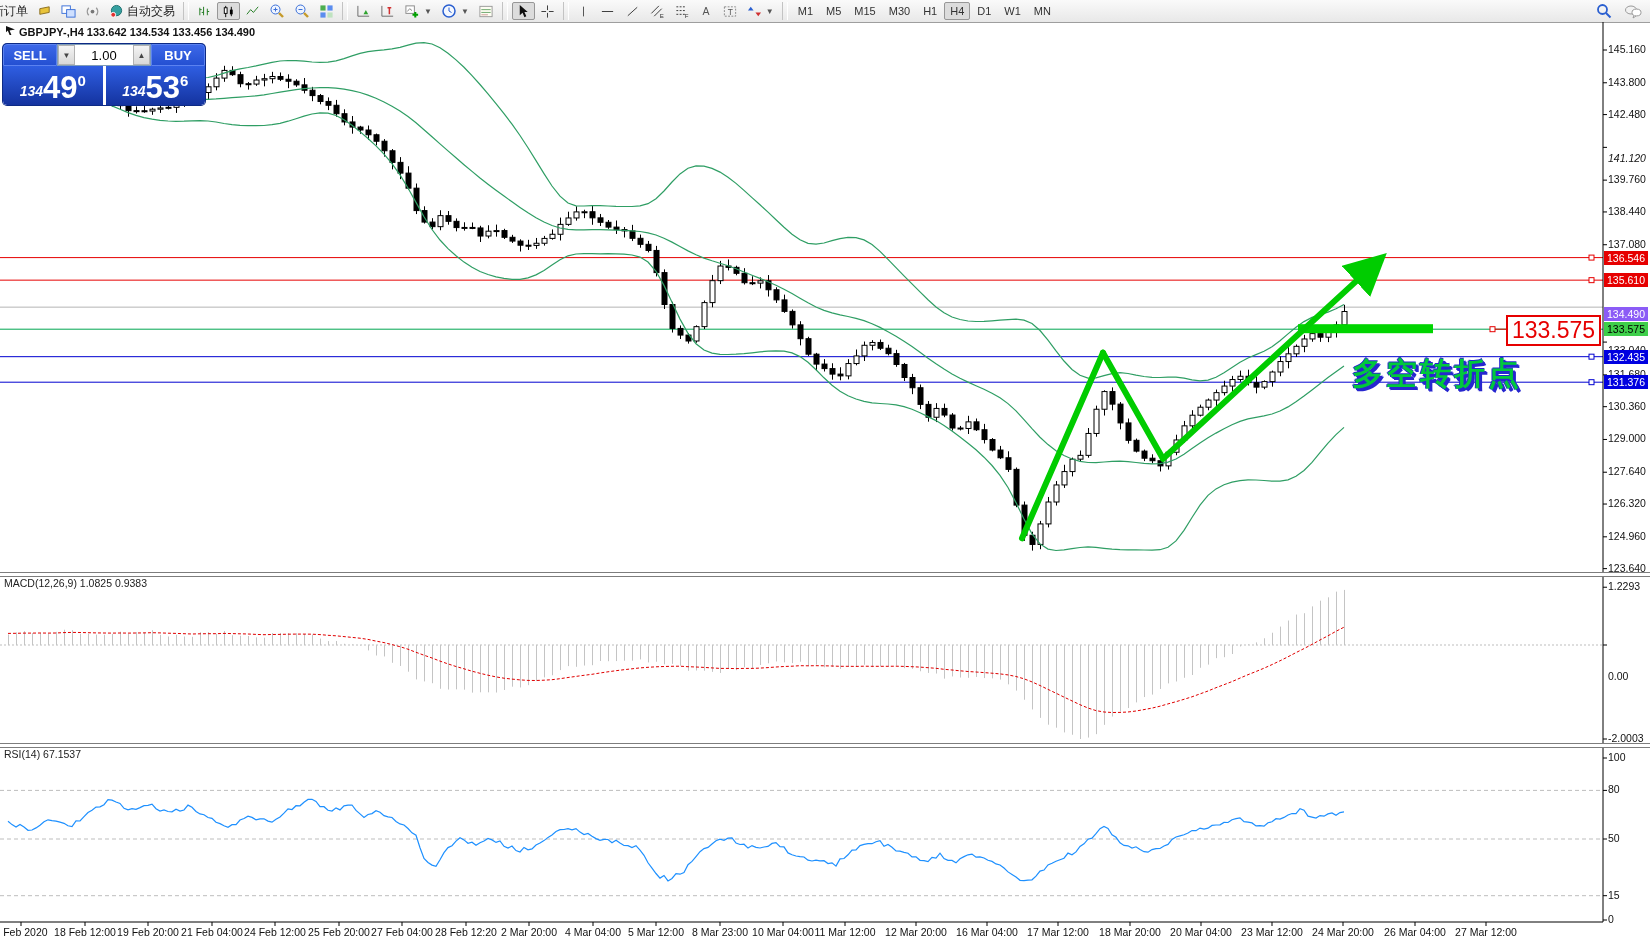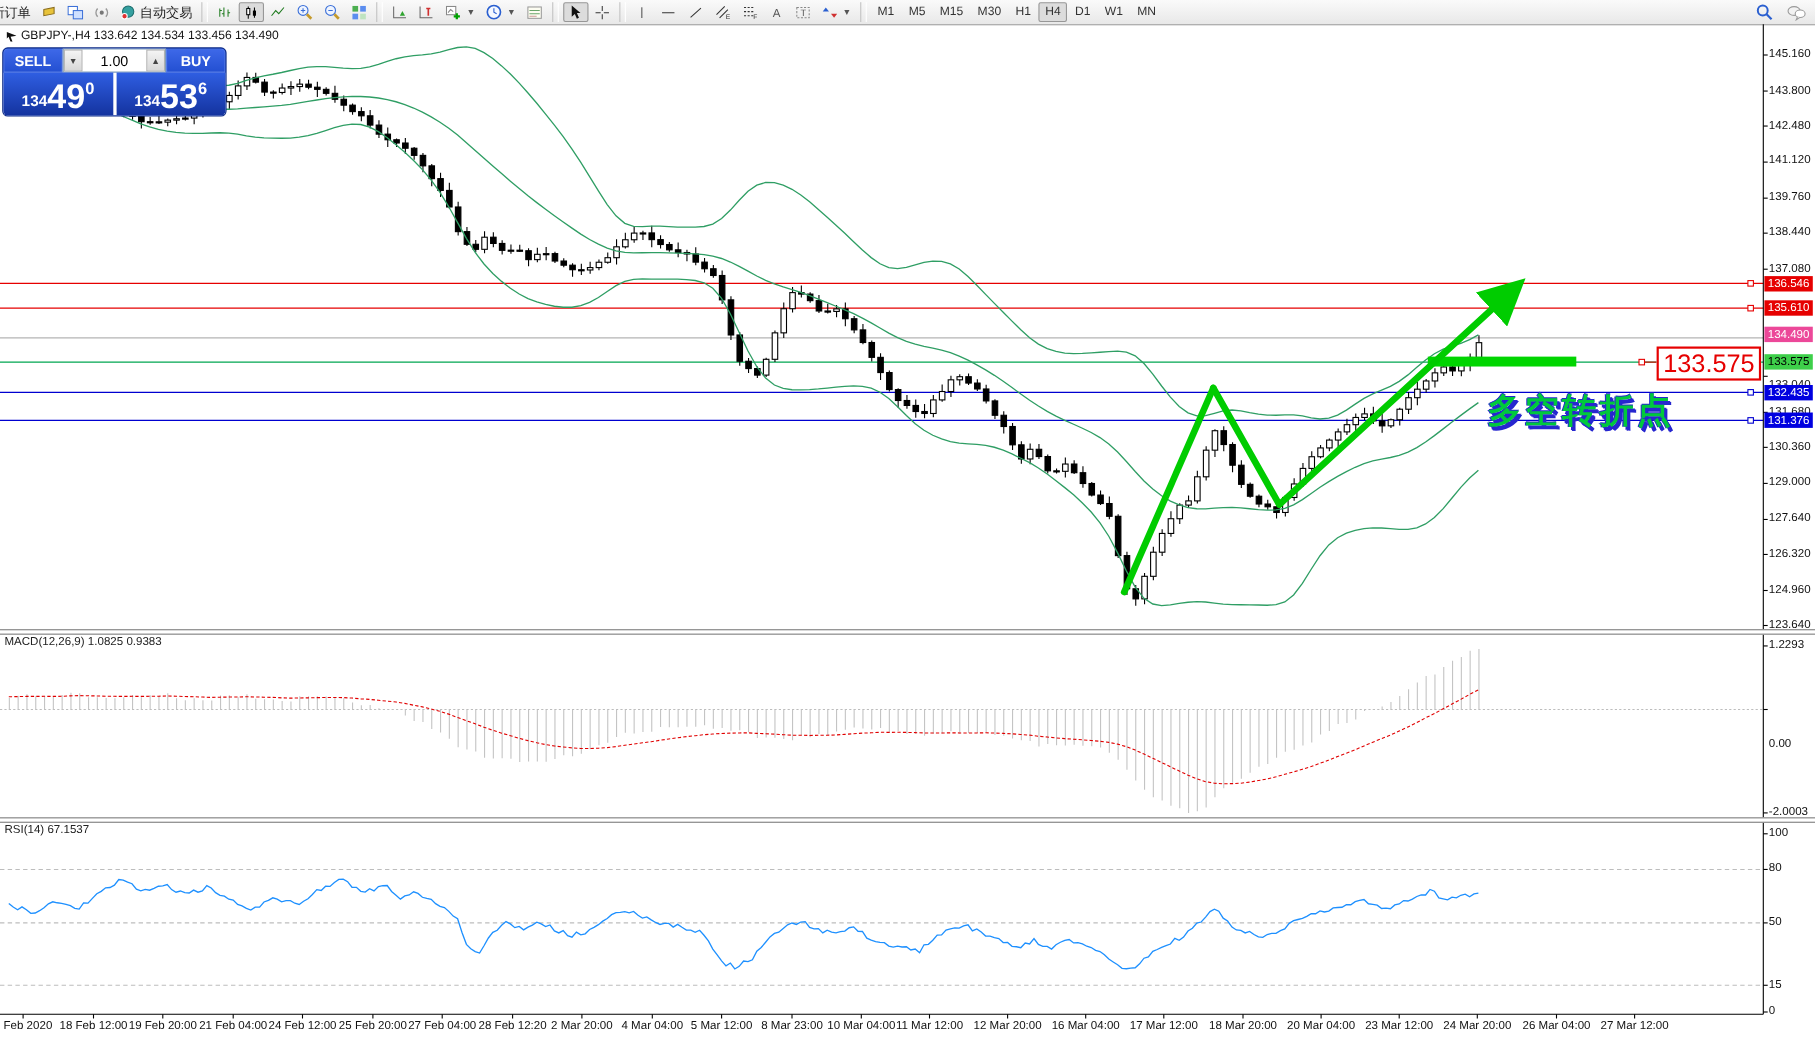--- a/index.html
+++ b/index.html
@@ -13,21 +13,21 @@
   .tbtn.pressed{background:#dcdcdc;border-color:#979797;}
   .tbtn svg{display:block;}
   .sep{width:4px;height:18px;border-left:1px solid #c3c3c3;border-right:1px solid #fff;margin:0 3px;}
   .caret{font-size:8px;color:#555;margin-left:1px;}
   .tf{padding:1px 5px;height:18px;box-sizing:border-box;border:1px solid transparent;border-radius:2px;color:#333;font-size:11px;line-height:15px;}
   .tf.active{background:#dcdcdc;border-color:#979797;}
   .tb-right{margin-left:auto;display:flex;align-items:center;gap:4px;padding-right:4px;}
   .clipped{margin-left:-12px;}
 
   
-  .chart-title{position:absolute;left:6px;top:26px;font-size:11px;font-weight:400;color:#111;display:flex;align-items:flex-end;gap:4px;}
+  .chart-title{position:absolute;left:6px;top:26px;font-size:11px;font-weight:700;color:#111;display:flex;align-items:flex-start;gap:4px;}
   .pane-label{position:absolute;left:4px;font-size:10.5px;color:#222;}
   .ylab{position:absolute;left:1608px;font-size:10.5px;color:#111;white-space:nowrap;}
   .lvl{position:absolute;left:1604px;width:44px;height:14px;line-height:14px;text-align:center;font-size:10.5px;color:#fff;}
   .xlab{position:absolute;top:926px;font-size:10.5px;color:#111;white-space:nowrap;transform:translateX(-50%);}
   .hsep{position:absolute;left:0;width:1650px;height:3px;background:#fff;border-top:1px solid #7d7d7d;border-bottom:1px solid #7d7d7d;box-sizing:content-box;}
 
   
   .cn-annot{position:absolute;left:1352px;top:353px;font-size:31px;font-weight:bold;letter-spacing:3px;color:#00c93c;
     text-shadow:2px 2px 0 #2727cf,3px 3px 0 #2727cf,-1px 0 0 #2727cf,0 -1px 0 #2727cf;white-space:nowrap;}
   .price-tag{position:absolute;left:1506px;top:315px;border:2px solid #e60000;background:#fff;color:#e60000;
@@ -42,21 +42,21 @@
   .tp-btn.sell{border-radius:4px 0 0 0;}
   .tp-btn.buy{border-radius:0 4px 0 0;}
   .tp-vol{flex:1;display:flex;background:#fff;border:1px solid #7f9db9;box-sizing:border-box;}
   .tp-spin{width:15px;background:linear-gradient(#f4f4f4,#d8d8d8);border:1px solid #b2b2b2;color:#444;
     font-size:8px;display:flex;align-items:center;justify-content:center;}
   .tp-vol-val{flex:1;font-size:13px;color:#000;display:flex;align-items:center;justify-content:center;}
   .tp-prices{display:flex;gap:3px;height:39px;background:#fff;}
   .tp-price{flex:1;background:linear-gradient(#2f5ee2,#14339f);color:#fff;display:flex;align-items:flex-end;justify-content:center;padding-bottom:2px;}
   .tp-price.sell{border-radius:0 0 0 4px;}
   .tp-price.buy{border-radius:0 0 4px 0;}
-  .tp-pre{font-size:14px;font-weight:bold;margin-bottom:4px;}
+  .tp-pre{font-size:14px;font-weight:bold;margin-bottom:4px;font-style:italic;}
   .tp-big{font-size:31px;font-weight:bold;line-height:30px;}
   .tp-sup{font-size:15px;font-weight:bold;margin-bottom:14px;}
 </style>
 </head>
 <body>
 
 <div id="app">
 
   <div class="toolbar">
     <div class="tbtn clipped">新订单</div>
@@ -847,35 +847,35 @@
   <div class="pane-label" style="top:577px;">MACD(12,26,9) 1.0825 0.9383</div>
   <div class="pane-label" style="top:748px;">RSI(14) 67.1537</div>
 
   <div class="cn-annot">多空转折点</div>
   <div class="price-tag">133.575</div>
 
   <div id="yaxis">
       <div class="ylab" style="top: 43px;">145.160</div>
       <div class="ylab" style="top: 75.776px;">143.800</div>
       <div class="ylab" style="top: 107.588px;">142.480</div>
-      <div class="ylab" style="top: 139px;">141.120</div>
+      <div class="ylab" style="top: 152px; font-style: italic;">141.120</div>
       <div class="ylab" style="top: 173.14px;">139.760</div>
       <div class="ylab" style="top: 204.952px;">138.440</div>
       <div class="ylab" style="top: 237.728px;">137.080</div>
       <div class="ylab" style="top: 344px; text-decoration: underline;">133.040</div>
       <div class="ylab" style="top: 367.868px;">131.680</div>
       <div class="ylab" style="top: 399.68px;">130.360</div>
       <div class="ylab" style="top: 432.456px;">129.000</div>
       <div class="ylab" style="top: 465.232px;">127.640</div>
       <div class="ylab" style="top: 497.044px;">126.320</div>
       <div class="ylab" style="top: 529.82px;">124.960</div>
       <div class="ylab" style="top: 561.632px;">123.640</div>
       <div class="lvl" style="top: 250.597px; background: rgb(230, 0, 0); color: rgb(255, 255, 255);">136.546</div>
       <div class="lvl" style="top: 273.155px; background: rgb(230, 0, 0); color: rgb(255, 255, 255);">135.610</div>
-      <div class="lvl" style="top: 297px; background: #ec4899; color: rgb(255, 255, 255);">134.490</div>
+      <div class="lvl" style="top: 307px; background: #8b5cf6; color: rgb(255, 255, 255);">134.490</div>
       <div class="lvl" style="top: 322.199px; background: rgb(62, 207, 74); color: rgb(0, 0, 0);">133.575</div>
       <div class="lvl" style="top: 349.672px; background: rgb(0, 0, 224); color: rgb(255, 255, 255);">132.435</div>
       <div class="lvl" style="top: 375.194px; background: rgb(0, 0, 224); color: rgb(255, 255, 255);">131.376</div>
       <div class="ylab" style="top: 580.223px;">1.2293</div>
       <div class="ylab" style="top: 638px; margin-top: 32px;">0.00</div>
       <div class="ylab" style="top: 732.014px;">-2.0003</div>
       <div class="ylab" style="top: 751px;">100</div>
       <div class="ylab" style="top: 783.4px;">80</div>
       <div class="ylab" style="top: 832px;">50</div>
       <div class="ylab" style="top: 888.7px;">15</div>

